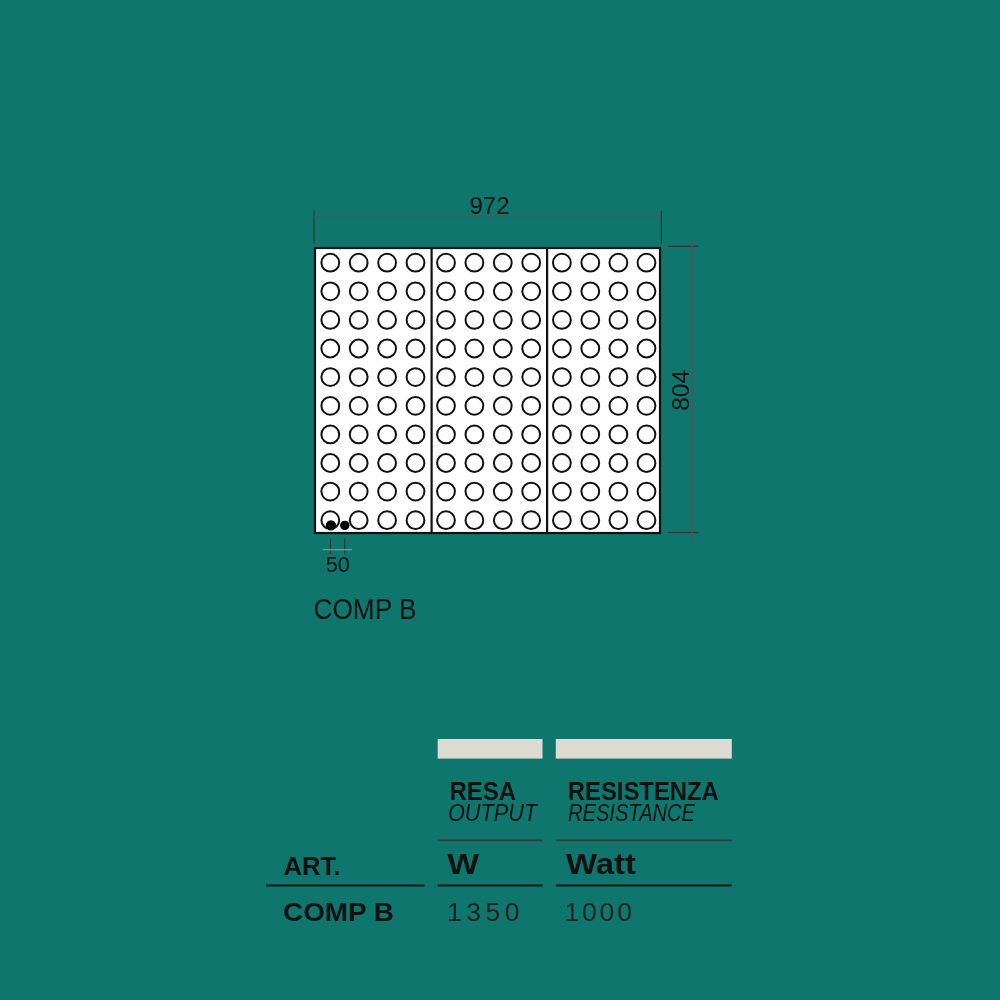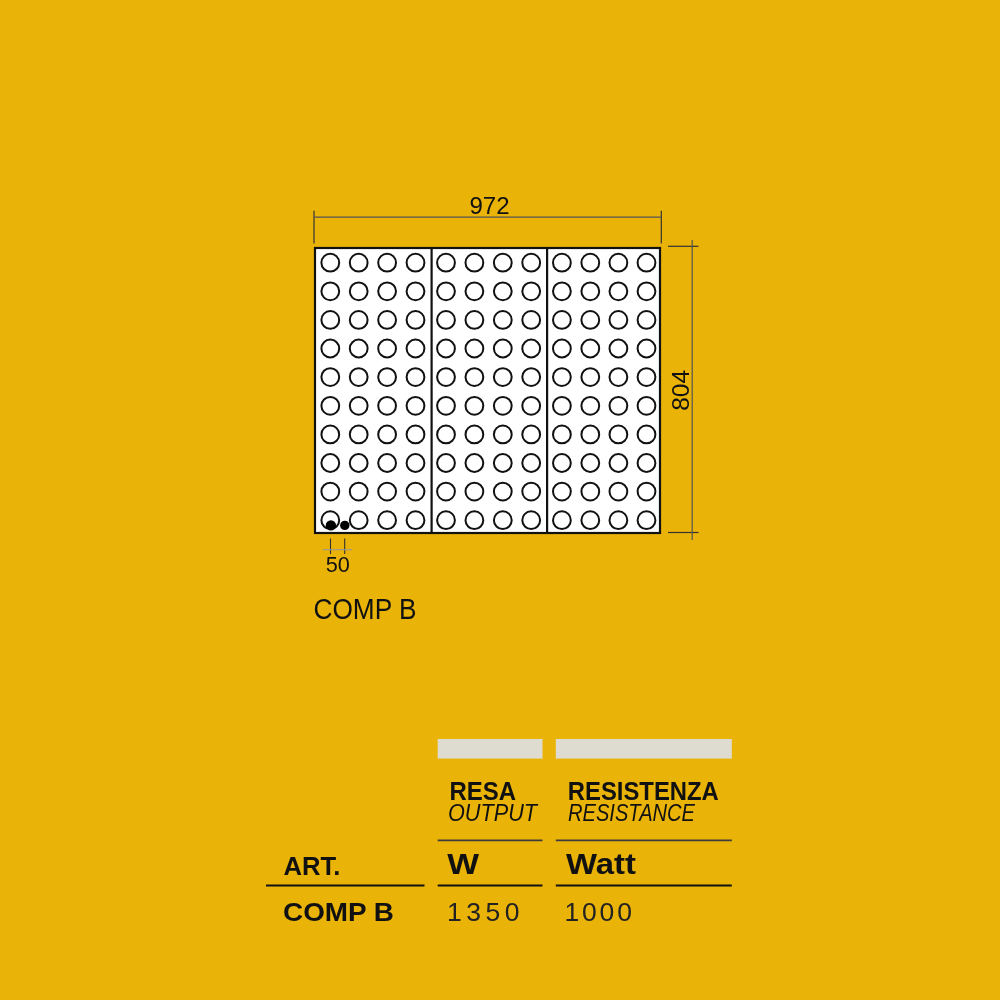--- a/index.html
+++ b/index.html
@@ -1,18 +1,18 @@
 <!DOCTYPE html>
 <html><head>
 <meta charset="utf-8">
 <title>COMP B spec</title>
 <style>
 html,body{margin:0;padding:0;background:#fff;}
 svg text{font-family:"Liberation Sans",sans-serif;}
-.page{width:1000px;height:1000px;position:relative;overflow:hidden;background:#eab308;}
+.page{width:1000px;height:1000px;position:relative;overflow:hidden;background:#0f766e;}
 </style>
 </head>
 <body>
 <div class="page">
 <svg width="1000" height="1000" viewBox="0 0 1000 1000" xmlns="http://www.w3.org/2000/svg">
 
 <rect x="315" y="248" width="345" height="285" fill="#fff" stroke="#111" stroke-width="2.2"></rect>
 
 <line x1="431.6" y1="248" x2="431.6" y2="533" stroke="#111" stroke-width="2.2"></line>
 

